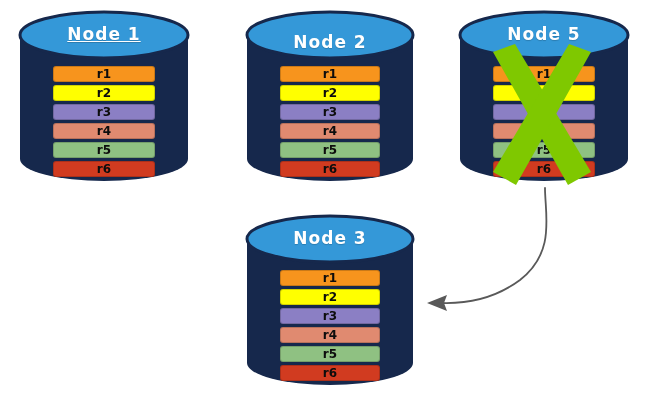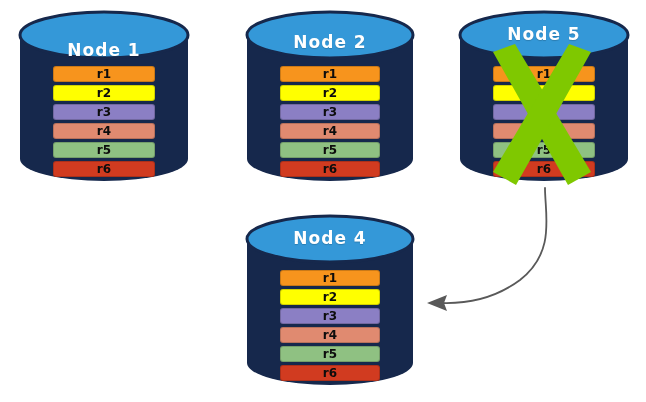--- a/index.html
+++ b/index.html
@@ -82,21 +82,21 @@
 <body>
 
 <div id="stage">
 
   <div id="nodes-layer">
       <div class="node" style="left: 18px; top: 8px; width: 172px; height: 177px;">
         <svg class="node-svg" width="172" height="177" viewBox="0 0 172 177">
           <path d="M 2,27 L 2,151 A 84 22 0 0 0 170 151 L 170,27 A 84 23 0 0 0 2 27 Z" fill="#16284C"></path>
           <ellipse cx="86" cy="27" rx="84" ry="23" fill="#3498D8" stroke="#16284C" stroke-width="3"></ellipse>
         </svg>
-        <div class="node-title" style="top: 32px;">Node  1</div>
+        <div class="node-title" style="top: 16px; text-decoration: underline;">Node  1</div>
         <div class="rows" style="top: 58px;">
           <div class="row" style="background: rgb(247, 148, 29); width: 102px;">
             <span class="row-label">r1</span>
           </div>
           <div class="row" style="background: rgb(255, 255, 0); width: 102px;">
             <span class="row-label">r2</span>
           </div>
           <div class="row" style="background: rgb(139, 127, 196); width: 102px;">
             <span class="row-label">r3</span>
           </div>
@@ -163,21 +163,21 @@
           <div class="row" style="background: rgb(209, 59, 32); width: 102px;">
             <span class="row-label">r6</span>
           </div>
         </div>
       </div>
       <div class="node" style="left: 245px; top: 212px; width: 170px; height: 177px;">
         <svg class="node-svg" width="170" height="177" viewBox="0 0 170 177">
           <path d="M 2,27 L 2,151 A 83 22 0 0 0 168 151 L 168,27 A 83 23 0 0 0 2 27 Z" fill="#16284C"></path>
           <ellipse cx="85" cy="27" rx="83" ry="23" fill="#3498D8" stroke="#16284C" stroke-width="3"></ellipse>
         </svg>
-        <div class="node-title" style="top: 16px;">Node  4</div>
+        <div class="node-title" style="top: 16px;">Node  3</div>
         <div class="rows" style="top: 58px;">
           <div class="row" style="background: rgb(247, 148, 29); width: 100px;">
             <span class="row-label">r1</span>
           </div>
           <div class="row" style="background: rgb(255, 255, 0); width: 100px;">
             <span class="row-label">r2</span>
           </div>
           <div class="row" style="background: rgb(139, 127, 196); width: 100px;">
             <span class="row-label">r3</span>
           </div>

